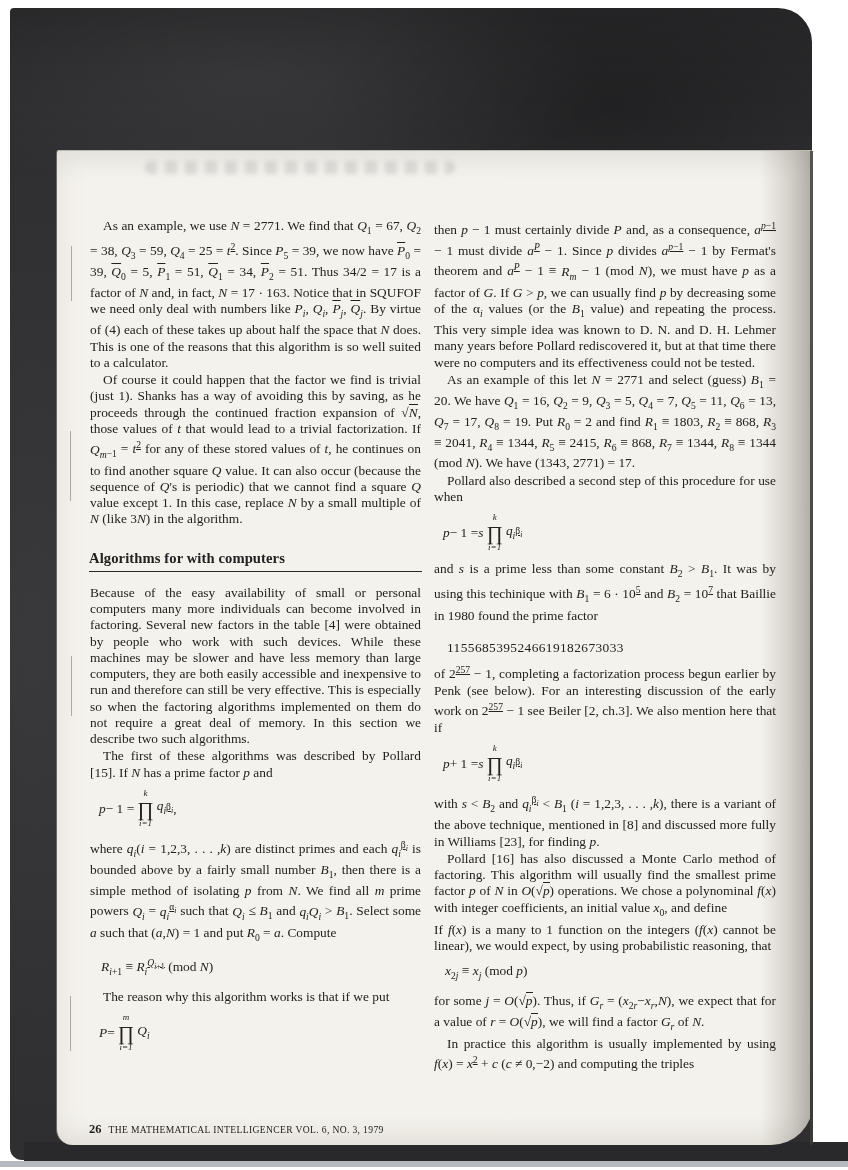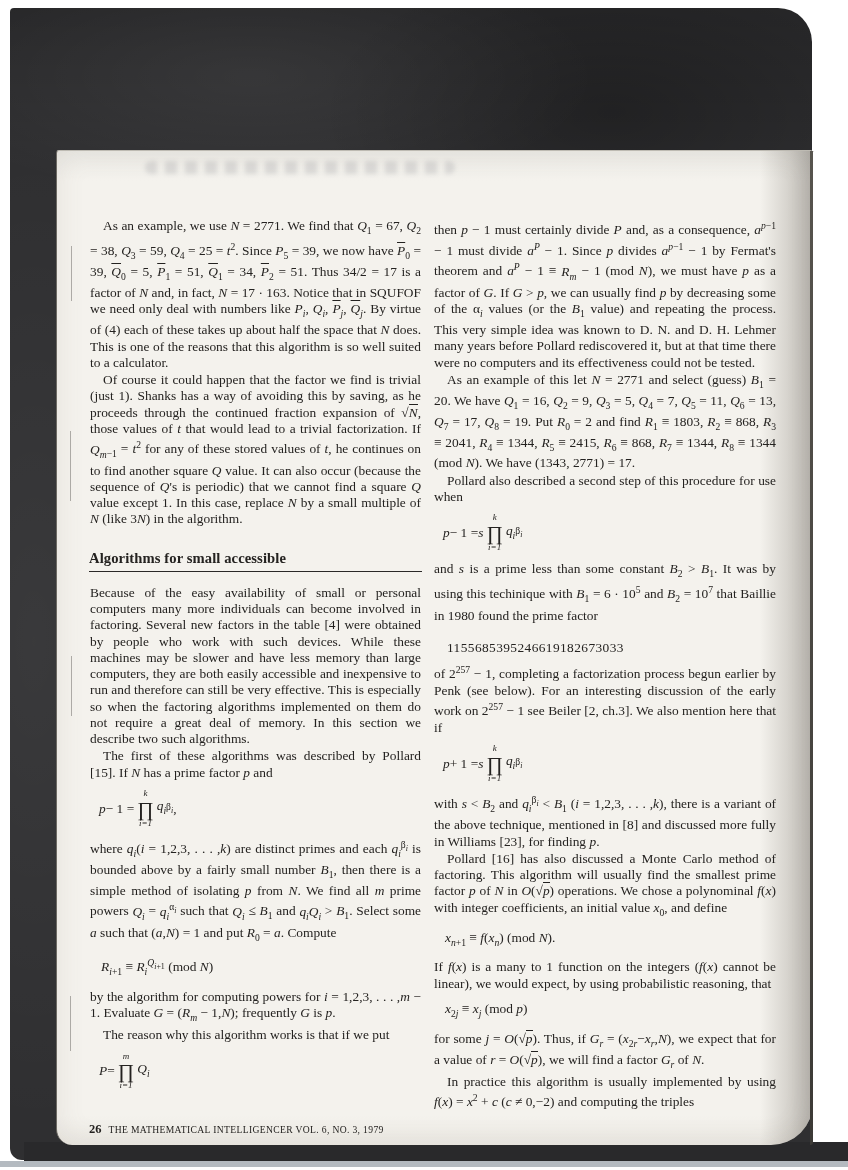--- a/index.html
+++ b/index.html
@@ -42,21 +42,21 @@
   .heading{font-size:14.6px;font-weight:bold;margin:22px 0 13px 0;padding-bottom:5px;
            border-bottom:1.6px solid #2b2927;text-align:left;letter-spacing:.1px;}
   .formula{margin:9px 0 9px 12px;text-align:left;}
   .formula.tall{margin:6px 0 6px 10px;display:flex;align-items:center;min-height:44px;}
   .bignum{margin:16px 0 6px 14px;letter-spacing:.4px;}
   .prod{display:inline-flex;flex-direction:column;align-items:center;vertical-align:middle;
         line-height:1;margin:0 3px;}
   .pl{font-size:9px;line-height:1.1;font-style:italic;}
   .ps{font-size:20px;line-height:1;}
   sub{font-size:72%;}
-  sup{font-size:72%;}
+  sup{font-size:72%;text-decoration:underline;}
   sup sub,sub sub{font-size:82%;}
   .ov{text-decoration:overline;}
   .rad{border-top:1.1px solid currentColor;}
   
   .footer{position:absolute;left:32px;top:968px;white-space:nowrap;}
   .pnum{font-weight:bold;font-size:12.5px;}
   .jname{font-size:9.6px;letter-spacing:.35px;margin-left:7px;}
 </style>
 </head>
 <body>
@@ -69,31 +69,30 @@
   <div class="paper">
     <div class="ghost"></div>
     <div class="mark" style="left:14px;top:95px;height:55px;"></div>
     <div class="mark" style="left:13px;top:280px;height:70px;"></div>
     <div class="mark" style="left:14px;top:505px;height:60px;"></div>
     <div class="mark" style="left:13px;top:845px;height:55px;"></div>
 
     <div class="col col-left">
       <p class="para indent">As an example, we use <i>N</i> = 2771. We find that <i>Q</i><sub>1</sub> = 67, <i>Q</i><sub>2</sub> = 38, <i>Q</i><sub>3</sub> = 59, <i>Q</i><sub>4</sub> = 25 = <i>t</i><sup>2</sup>. Since <i>P</i><sub>5</sub> = 39, we now have <span class="ov"><i>P</i></span><sub>0</sub> = 39, <span class="ov"><i>Q</i></span><sub>0</sub> = 5, <span class="ov"><i>P</i></span><sub>1</sub> = 51, <span class="ov"><i>Q</i></span><sub>1</sub> = 34, <span class="ov"><i>P</i></span><sub>2</sub> = 51. Thus 34/2 = 17 is a factor of <i>N</i> and, in fact, <i>N</i> = 17 · 163. Notice that in SQUFOF we need only deal with numbers like <i>P<sub>i</sub></i>, <i>Q<sub>i</sub></i>, <span class="ov"><i>P</i></span><i><sub>j</sub></i>, <span class="ov"><i>Q</i></span><i><sub>j</sub></i>. By virtue of (4) each of these takes up about half the space that <i>N</i> does. This is one of the reasons that this algorithm is so well suited to a calculator.</p>
       <p class="para indent">Of course it could happen that the factor we find is trivial (just 1). Shanks has a way of avoiding this by saving, as he proceeds through the continued fraction expansion of √<span class="rad"><i>N</i></span>, those values of <i>t</i> that would lead to a trivial factorization. If <i>Q<sub>m</sub></i><sub>−1</sub> = <i>t</i><sup>2</sup> for any of these stored values of <i>t</i>, he continues on to find another square <i>Q</i> value. It can also occur (because the sequence of <i>Q</i>'s is periodic) that we cannot find a square <i>Q</i> value except 1. In this case, replace <i>N</i> by a small multiple of <i>N</i> (like 3<i>N</i>) in the algorithm.</p>
-      <h2 class="heading">Algorithms for small accessible</h2>
+      <h2 class="heading">Algorithms for with computers</h2>
       <p class="para">Because of the easy availability of small or personal computers many more individuals can become involved in factoring. Several new factors in the table [4] were obtained by people who work with such devices. While these machines may be slower and have less memory than large computers, they are both easily accessible and inexpensive to run and therefore can still be very effective. This is especially so when the factoring algorithms implemented on them do not require a great deal of memory. In this section we describe two such algorithms.</p>
       <p class="para indent">The first of these algorithms was described by Pollard [15]. If <i>N</i> has a prime factor <i>p</i> and</p>
       <div class="formula tall"><i>p</i> − 1 = <span class="prod">
             <span class="pl">k</span>
             <span class="ps">∏</span>
             <span class="pl">i=1</span>
           </span> <i>q<sub>i</sub></i><sup>β<sub><i>i</i></sub></sup>,</div>
       <p class="para">where <i>q<sub>i</sub></i>(<i>i</i> = 1,2,3, . . . ,<i>k</i>) are distinct primes and each <i>q<sub>i</sub></i><sup>β<sub><i>i</i></sub></sup> is bounded above by a fairly small number <i>B</i><sub>1</sub>, then there is a simple method of isolating <i>p</i> from <i>N</i>. We find all <i>m</i> prime powers <i>Q<sub>i</sub></i> = <i>q<sub>i</sub></i><sup>α<sub><i>i</i></sub></sup> such that <i>Q<sub>i</sub></i> ≤ <i>B</i><sub>1</sub> and <i>q<sub>i</sub>Q<sub>i</sub></i> &gt; <i>B</i><sub>1</sub>. Select some <i>a</i> such that (<i>a</i>,<i>N</i>) = 1 and put <i>R</i><sub>0</sub> = <i>a</i>. Compute</p>
       <div class="formula"><i>R</i><sub><i>i</i>+1</sub> ≡ <i>R<sub>i</sub></i><sup><i>Q</i><sub><i>i</i>+1</sub></sup> (mod <i>N</i>)</div>
-      <p class="para">by the algorithm for computing powers for <i>i</i> = 1,2,3, . . . ,<i>m</i> − 1. Evaluate <i>G</i> = (<i>R<sub>m</sub></i> − 1,<i>N</i>); frequently <i>G</i> is <i>p</i>.</p>
       <p class="para indent">The reason why this algorithm works is that if we put</p>
       <div class="formula tall"><i>P</i> = <span class="prod">
             <span class="pl">m</span>
             <span class="ps">∏</span>
             <span class="pl">i=1</span>
           </span> <i>Q<sub>i</sub></i></div>
     </div>
 
     <div class="col col-right">
       <p class="para">then <i>p</i> − 1 must certainly divide <i>P</i> and, as a consequence, <i>a</i><sup><i>p</i>−1</sup> − 1 must divide <i>a</i><sup><i>P</i></sup> − 1. Since <i>p</i> divides <i>a</i><sup><i>p</i>−1</sup> − 1 by Fermat's theorem and <i>a</i><sup><i>P</i></sup> − 1 ≡ <i>R<sub>m</sub></i> − 1 (mod <i>N</i>), we must have <i>p</i> as a factor of <i>G</i>. If <i>G</i> &gt; <i>p</i>, we can usually find <i>p</i> by decreasing some of the α<sub><i>i</i></sub> values (or the <i>B</i><sub>1</sub> value) and repeating the process. This very simple idea was known to D. N. and D. H. Lehmer many years before Pollard rediscovered it, but at that time there were no computers and its effectiveness could not be tested.</p>
@@ -107,21 +106,20 @@
       <p class="para">and <i>s</i> is a prime less than some constant <i>B</i><sub>2</sub> &gt; <i>B</i><sub>1</sub>. It was by using this techinique with <i>B</i><sub>1</sub> = 6 · 10<sup>5</sup> and <i>B</i><sub>2</sub> = 10<sup>7</sup> that Baillie in 1980 found the prime factor</p>
       <div class="bignum">1155685395246619182673033</div>
       <p class="para">of 2<sup>257</sup> − 1, completing a factorization process begun earlier by Penk (see below). For an interesting discussion of the early work on 2<sup>257</sup> − 1 see Beiler [2, ch.3]. We also mention here that if</p>
       <div class="formula tall"><i>p</i> + 1 = <i>s</i> <span class="prod">
             <span class="pl">k</span>
             <span class="ps">∏</span>
             <span class="pl">i=1</span>
           </span> <i>q<sub>i</sub></i><sup>β<sub><i>i</i></sub></sup></div>
       <p class="para">with <i>s</i> &lt; <i>B</i><sub>2</sub> and <i>q<sub>i</sub></i><sup>β<sub><i>i</i></sub></sup> &lt; <i>B</i><sub>1</sub> (<i>i</i> = 1,2,3, . . . ,<i>k</i>), there is a variant of the above technique, mentioned in [8] and discussed more fully in Williams [23], for finding <i>p</i>.</p>
       <p class="para indent">Pollard [16] has also discussed a Monte Carlo method of factoring. This algorithm will usually find the smallest prime factor <i>p</i> of <i>N</i> in <i>O</i>(√<span class="rad"><i>p</i></span>) operations. We chose a polynominal <i>f</i>(<i>x</i>) with integer coefficients, an initial value <i>x</i><sub>0</sub>, and define</p>
-      <div class="formula"><i>x</i><sub><i>n</i>+1</sub> ≡ <i>f</i>(<i>x<sub>n</sub></i>) (mod <i>N</i>).</div>
       <p class="para">If <i>f</i>(<i>x</i>) is a many to 1 function on the integers (<i>f</i>(<i>x</i>) cannot be linear), we would expect, by using probabilistic reasoning, that</p>
       <div class="formula"><i>x</i><sub>2<i>j</i></sub> ≡ <i>x<sub>j</sub></i> (mod <i>p</i>)</div>
       <p class="para">for some <i>j</i> = <i>O</i>(√<span class="rad"><i>p</i></span>). Thus, if <i>G<sub>r</sub></i> = (<i>x</i><sub>2<i>r</i></sub>−<i>x<sub>r</sub></i>,<i>N</i>), we expect that for a value of <i>r</i> = <i>O</i>(√<span class="rad"><i>p</i></span>), we will find a factor <i>G<sub>r</sub></i> of <i>N</i>.</p>
       <p class="para indent">In practice this algorithm is usually implemented by using <i>f</i>(<i>x</i>) = <i>x</i><sup>2</sup> + <i>c</i> (<i>c</i> ≠ 0,−2) and computing the triples</p>
     </div>
 
     <div class="footer">
       <span class="pnum">26</span><span class="jname">THE MATHEMATICAL INTELLIGENCER VOL. 6, NO. 3, 1979</span>
     </div>
 

